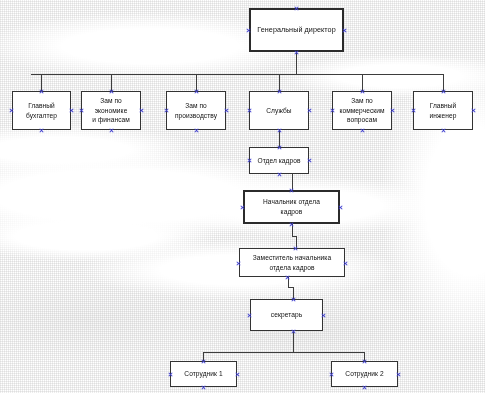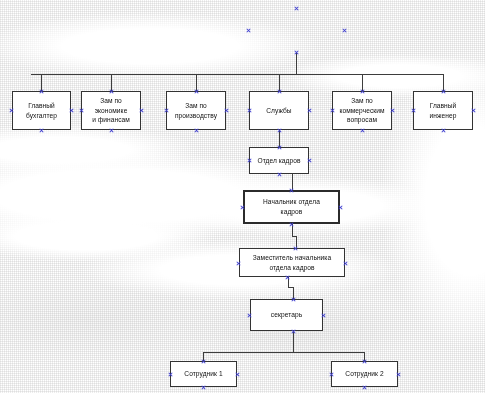--- a/index.html
+++ b/index.html
@@ -147,20 +147,23 @@
 
   <div class="conn v" style="left:288px; top:277px; height:10px;"></div>
   <div class="conn h" style="left:288px; top:287px; width:6px;"></div>
   <div class="conn v" style="left:293px; top:287px; height:12px;"></div>
 
   <div class="conn v" style="left:293px; top:331px; height:21px;"></div>
   <div class="conn h" style="left:203px; top:352px; width:162px;"></div>
   <div class="conn v" style="left:203px; top:352px; height:9px;"></div>
   <div class="conn v" style="left:364px; top:352px; height:9px;"></div>
 
+  <div class="node root" style="left:249px; top:8px; width:95px; height:44px;">
+    <span class="label">Генеральный директор</span>
+  </div>
 
   <div class="node" style="left:12px; top:91px; width:59px; height:39px;">
     <span class="label">Главный
 бухгалтер</span>
   </div>
   <div class="node" style="left:81px; top:91px; width:60px; height:39px;">
     <span class="label">Зам по экономике
 и финансам</span>
   </div>
   <div class="node" style="left:166px; top:91px; width:60px; height:39px;">

